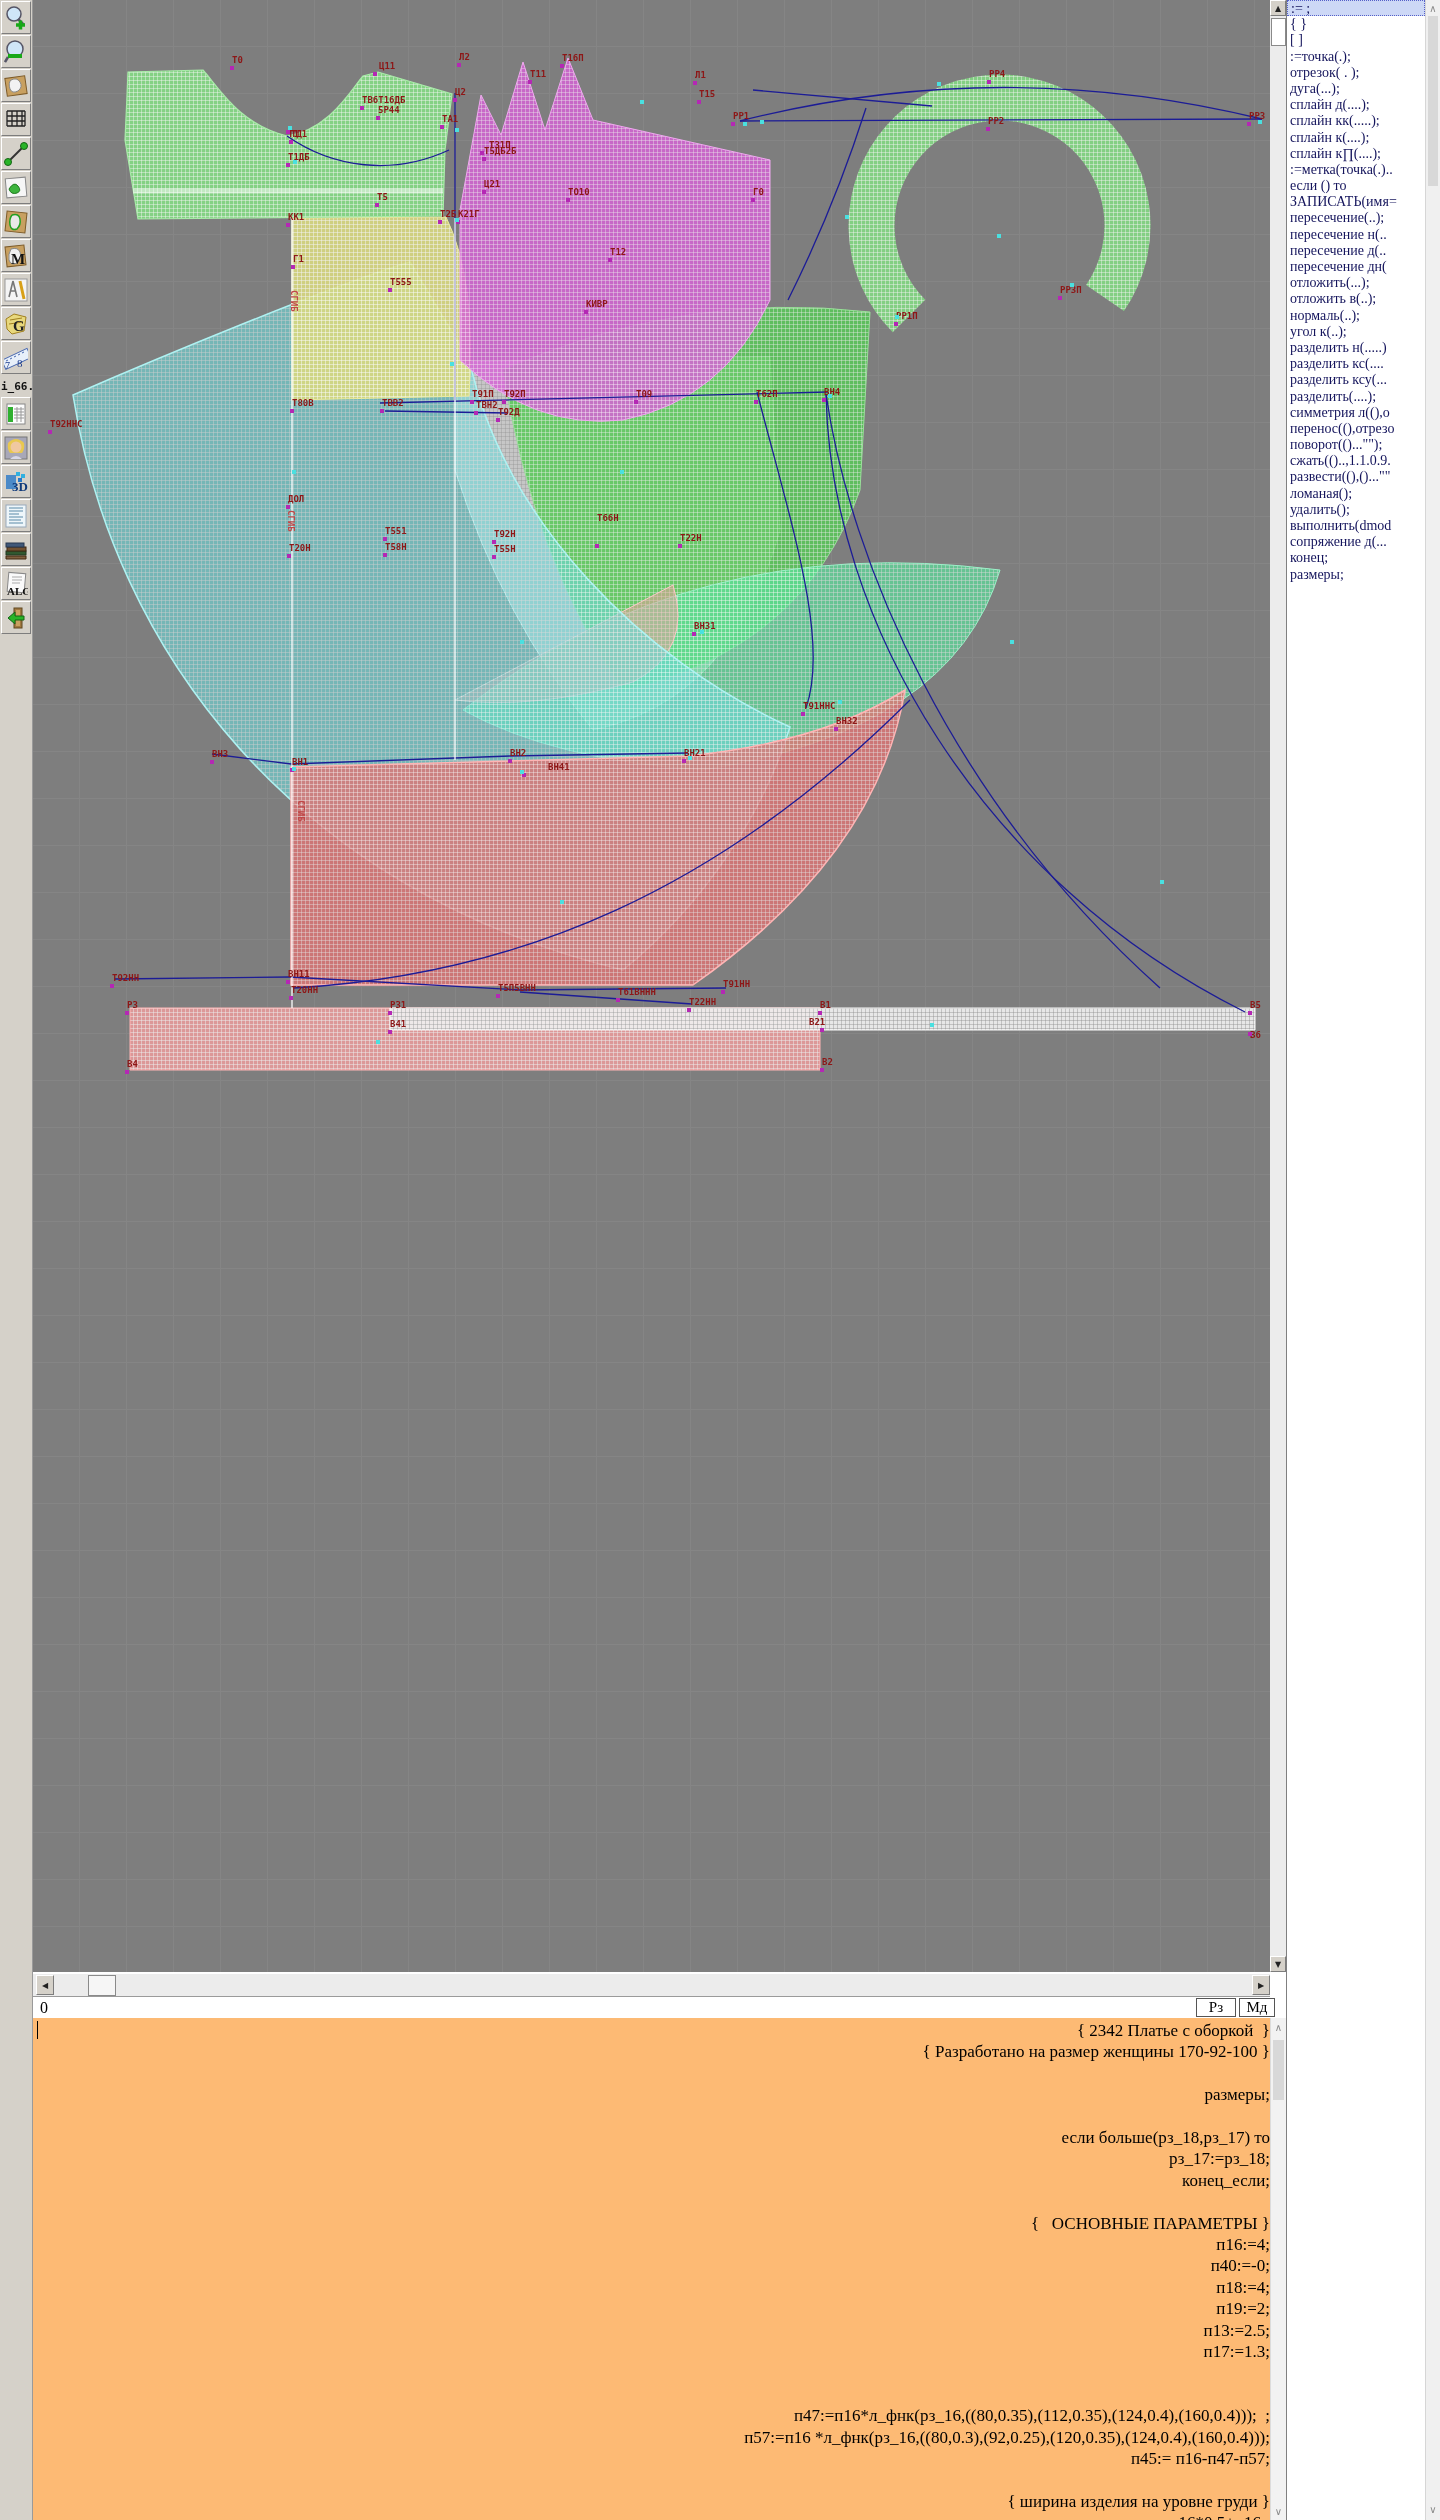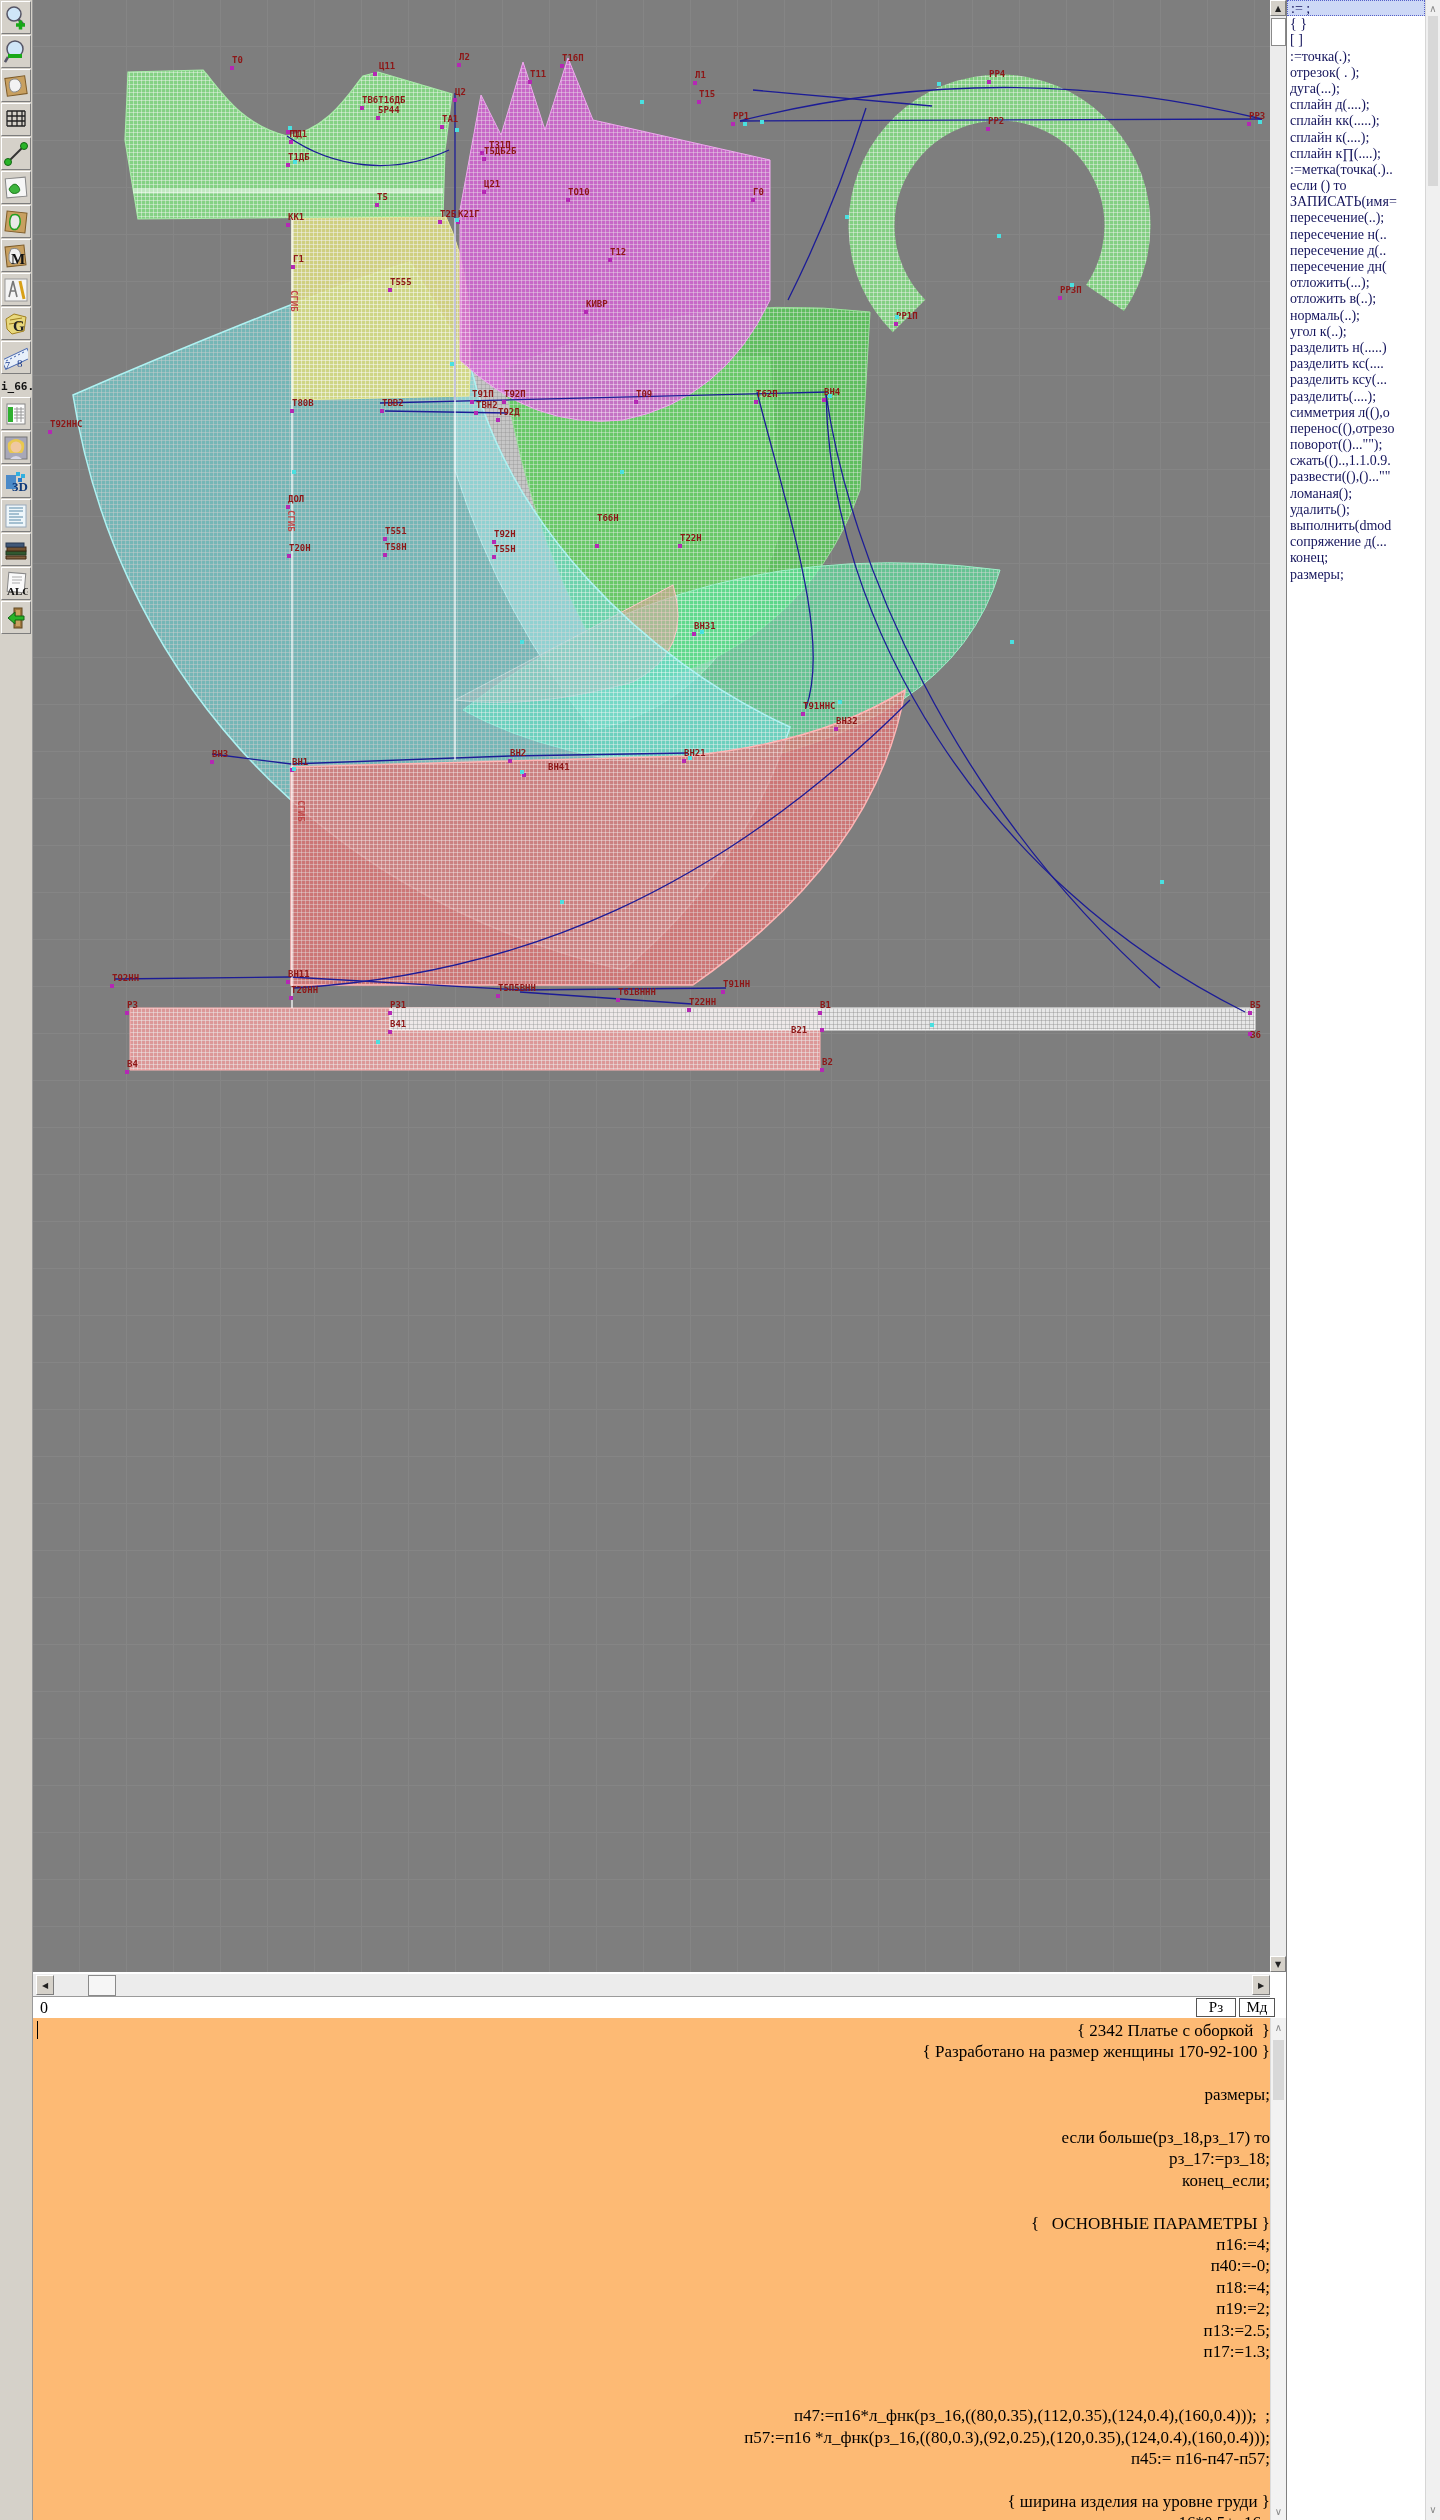--- a/index.html
+++ b/index.html
@@ -474,21 +474,21 @@
         <span class="clabel" style="left: 94px; top: 1001px;">Р3</span>
         <i class="cmark" style="left: 92px; top: 1011px;"></i>
         <span class="clabel" style="left: 94px; top: 1060px;">В4</span>
         <i class="cmark" style="left: 92px; top: 1070px;"></i>
         <span class="clabel" style="left: 357px; top: 1001px;">Р31</span>
         <i class="cmark" style="left: 355px; top: 1011px;"></i>
         <span class="clabel" style="left: 357px; top: 1020px;">В41</span>
         <i class="cmark" style="left: 355px; top: 1030px;"></i>
         <span class="clabel" style="left: 787px; top: 1001px;">В1</span>
         <i class="cmark" style="left: 785px; top: 1011px;"></i>
-        <span class="clabel" style="left: 758px; top: 1018px; margin-top: 8px;">В21</span>
+        <span class="clabel" style="left: 776px; top: 1018px;">В21</span>
         <i class="cmark" style="left: 787px; top: 1028px;"></i>
         <span class="clabel" style="left: 789px; top: 1058px;">В2</span>
         <i class="cmark" style="left: 787px; top: 1068px;"></i>
         <span class="clabel" style="left: 1217px; top: 1001px;">В5</span>
         <i class="cmark" style="left: 1215px; top: 1011px;"></i>
         <span class="clabel" style="left: 1217px; top: 1022px; margin-top: 9px;">В6</span>
         <i class="cmark" style="left: 1215px; top: 1032px;"></i>
         <span class="clabel rot" style="left: 265px; top: 290px;">СГИБ</span>
         <span class="clabel rot" style="left: 262px; top: 510px;">СГИБ</span>
         <span class="clabel rot" style="left: 272px; top: 800px;">СГИБ</span>

